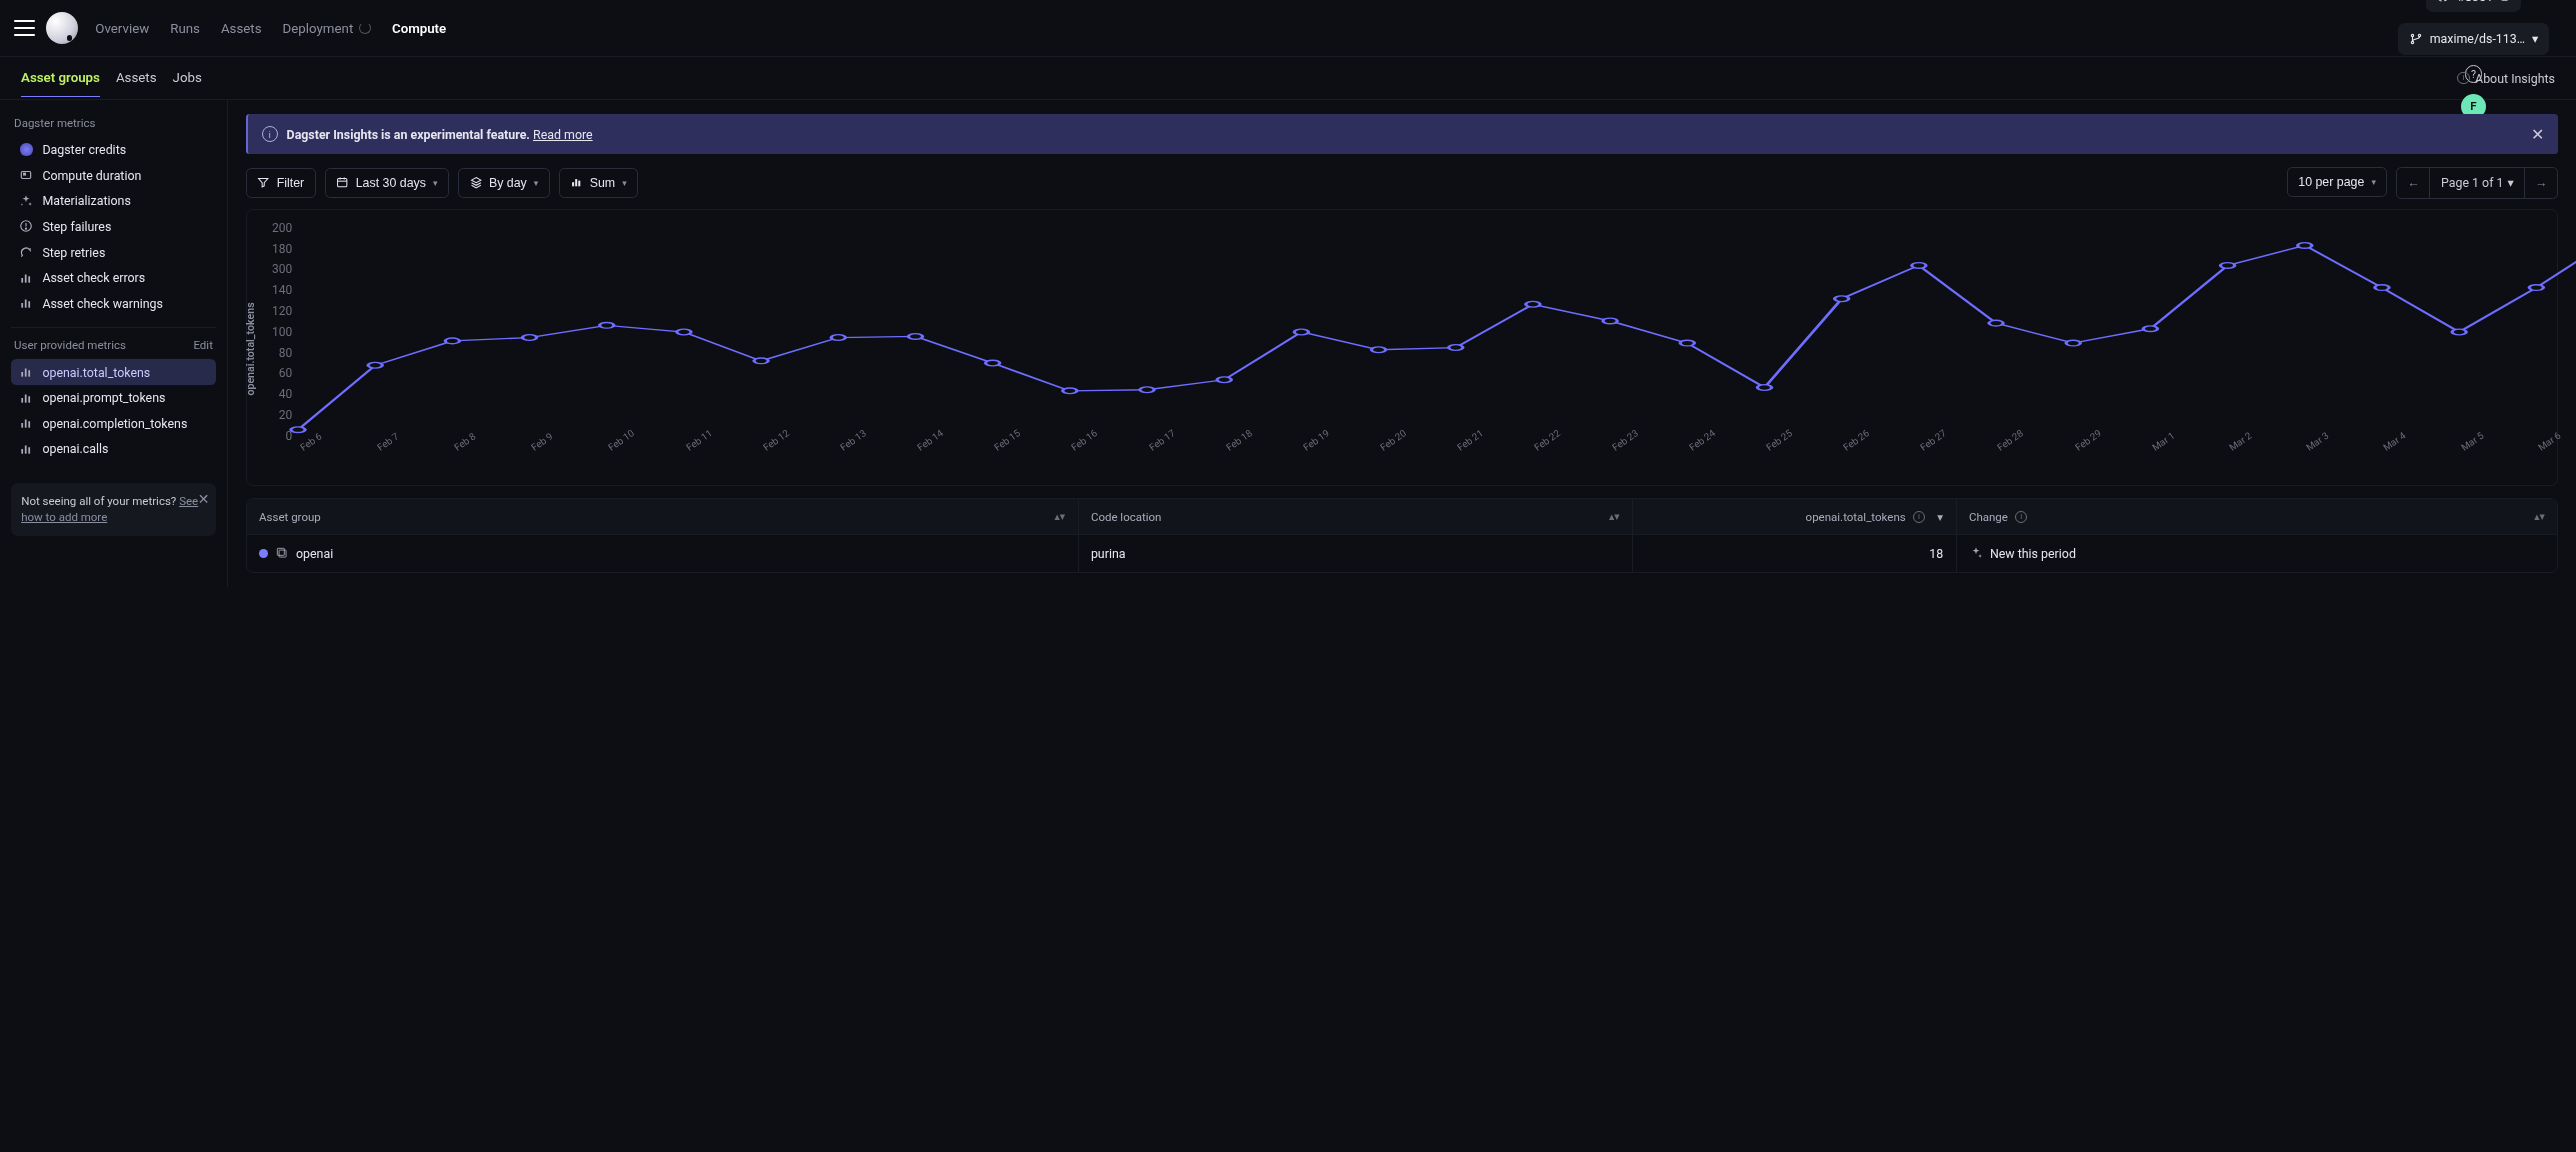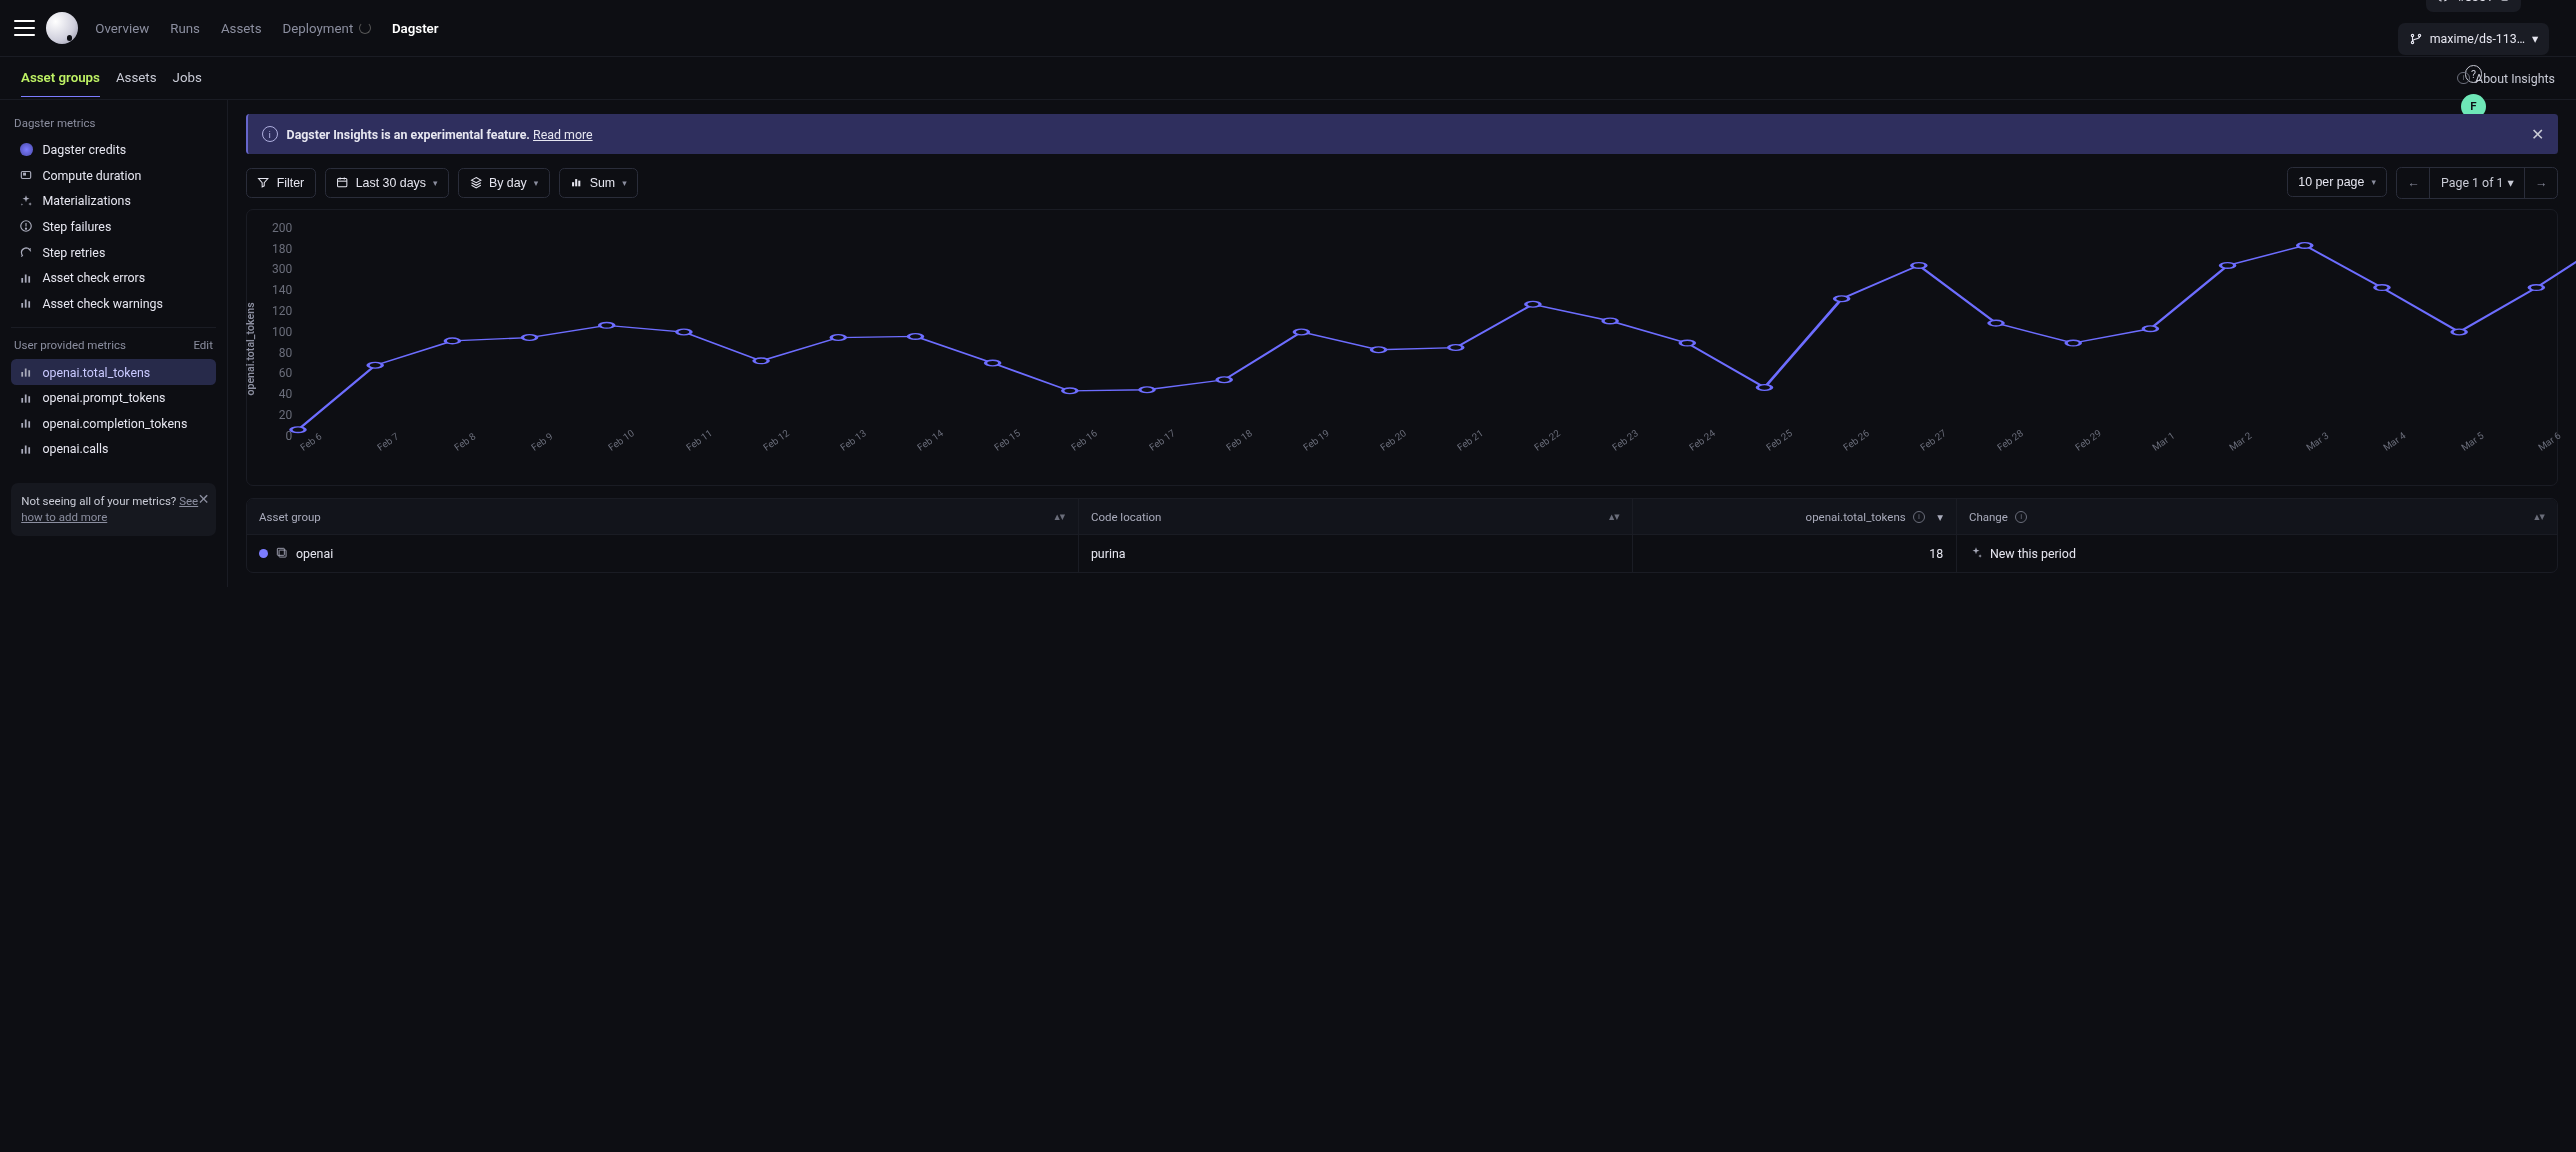--- a/index.html
+++ b/index.html
@@ -117,21 +117,21 @@
     </div>
   <div class="logo"></div>
   <div class="nav-links">
     <div class="nav-link">Overview</div>
     <div class="nav-link">Runs</div>
     <div class="nav-link">Assets</div>
     <div class="nav-link">
       <span>Deployment</span>
       <span class="spinner"></span>
     </div>
-    <div class="nav-link active">Dagster</div>
+    <div class="nav-link active">Compute</div>
   </div>
   <div class="topbar-right">
     <div class="search-box">
       <span class="search-icon">
         <svg width="12.4" height="12.4" viewBox="0 0 24 24" fill="none" stroke="currentColor" stroke-width="2">
             <circle cx="10" cy="10" r="7"></circle>
             <line x1="21" y1="21" x2="15" y2="15"></line>
           </svg>
       </span>
       <input placeholder="Search…" style="">

